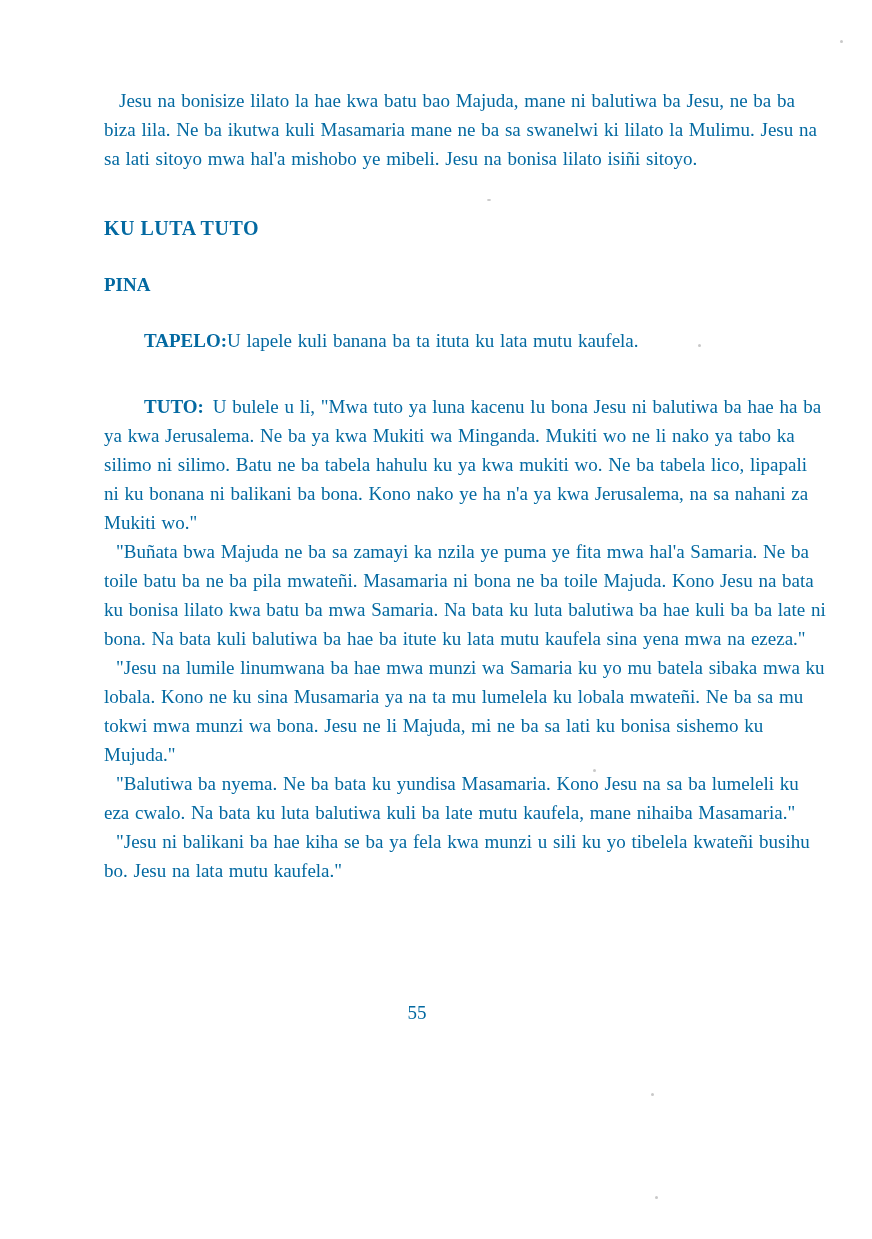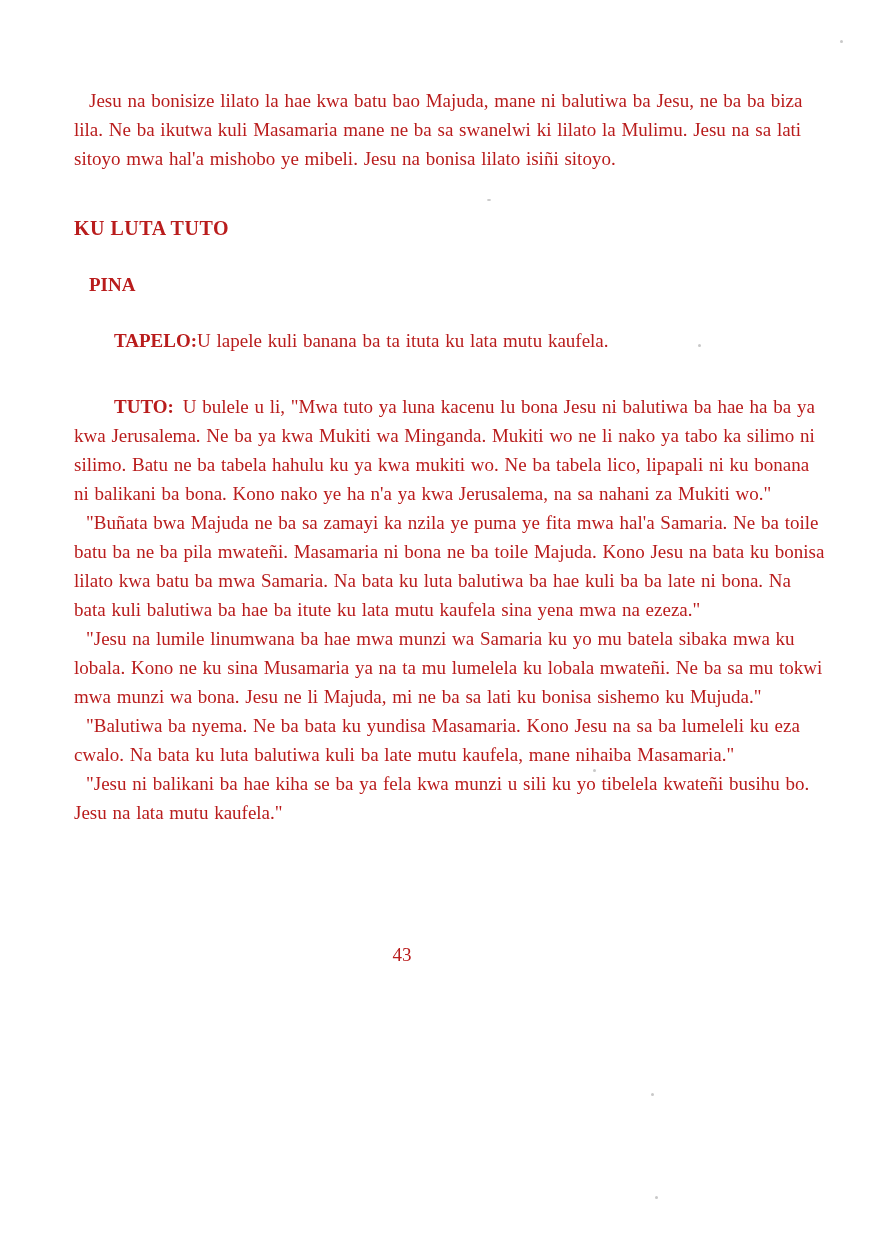--- a/index.html
+++ b/index.html
@@ -5,45 +5,45 @@
   html, body {
     margin: 0;
     padding: 0;
     background: #e8e8e8;
   }
   .page {
     position: relative;
     width: 872px;
     height: 1239px;
     background: #ffffff;
-    color: #b91c1c;
+    color: #0369a1;
     font-family: "Liberation Serif", "DejaVu Serif", serif;
     overflow: hidden;
     box-sizing: border-box;
-    padding: 86px 46px 0 74px;
+    padding: 86px 46px 0 104px;
   }
   .para {
     margin: 0;
     font-size: 19px;
     line-height: 29px;
     word-spacing: 1px;
   }
   .para.first-indent {
     text-indent: 15px;
   }
   .heading {
     margin: 41px 0 0 0;
     font-size: 20px;
     line-height: 28px;
     font-weight: bold;
     text-align: left;
     letter-spacing: 0.5px;
   }
   .subheading {
-    margin: 29px 0 0 15px;
+    margin: 29px 0 0 0;
     font-size: 19px;
     line-height: 28px;
     font-weight: bold;
   }
   .para.tapelo {
     margin-top: 27px;
   }
   .para.tuto {
     margin-top: 37px;
   }
@@ -103,21 +103,21 @@
   </p>
 
   <p class="para quote">"Buñata bwa Majuda ne ba sa zamayi ka nzila ye puma ye fita mwa hal'a Samaria. Ne ba toile batu ba ne ba pila mwateñi. Masamaria ni bona ne ba toile Majuda. Kono Jesu na bata ku bonisa lilato kwa batu ba mwa Samaria. Na bata ku luta balutiwa ba hae kuli ba ba late ni bona. Na bata kuli balutiwa ba hae ba itute ku lata mutu kaufela sina yena mwa na ezeza."</p>
 
   <p class="para quote">"Jesu na lumile linumwana ba hae mwa munzi wa Samaria ku yo mu batela sibaka mwa ku lobala. Kono ne ku sina Musamaria ya na ta mu lumelela ku lobala mwateñi. Ne ba sa mu tokwi mwa munzi wa bona. Jesu ne li Majuda, mi ne ba sa lati ku bonisa sishemo ku Mujuda."</p>
 
   <p class="para quote">"Balutiwa ba nyema. Ne ba bata ku yundisa Masamaria. Kono Jesu na sa ba lumeleli ku eza cwalo. Na bata ku luta balutiwa kuli ba late mutu kaufela, mane nihaiba Masamaria."</p>
 
   <p class="para quote">"Jesu ni balikani ba hae kiha se ba ya fela kwa munzi u sili ku yo tibelela kwateñi busihu bo. Jesu na lata mutu kaufela."</p>
 
-  <div class="page-number">43</div>
+  <div class="page-number">55</div>
 
   <div class="speck s1"></div>
   <div class="speck s2"></div>
   <div class="speck s3"></div>
   <div class="speck s4"></div>
   <div class="speck s5"></div>
   <div class="speck s6"></div>
 
 </div>
 

